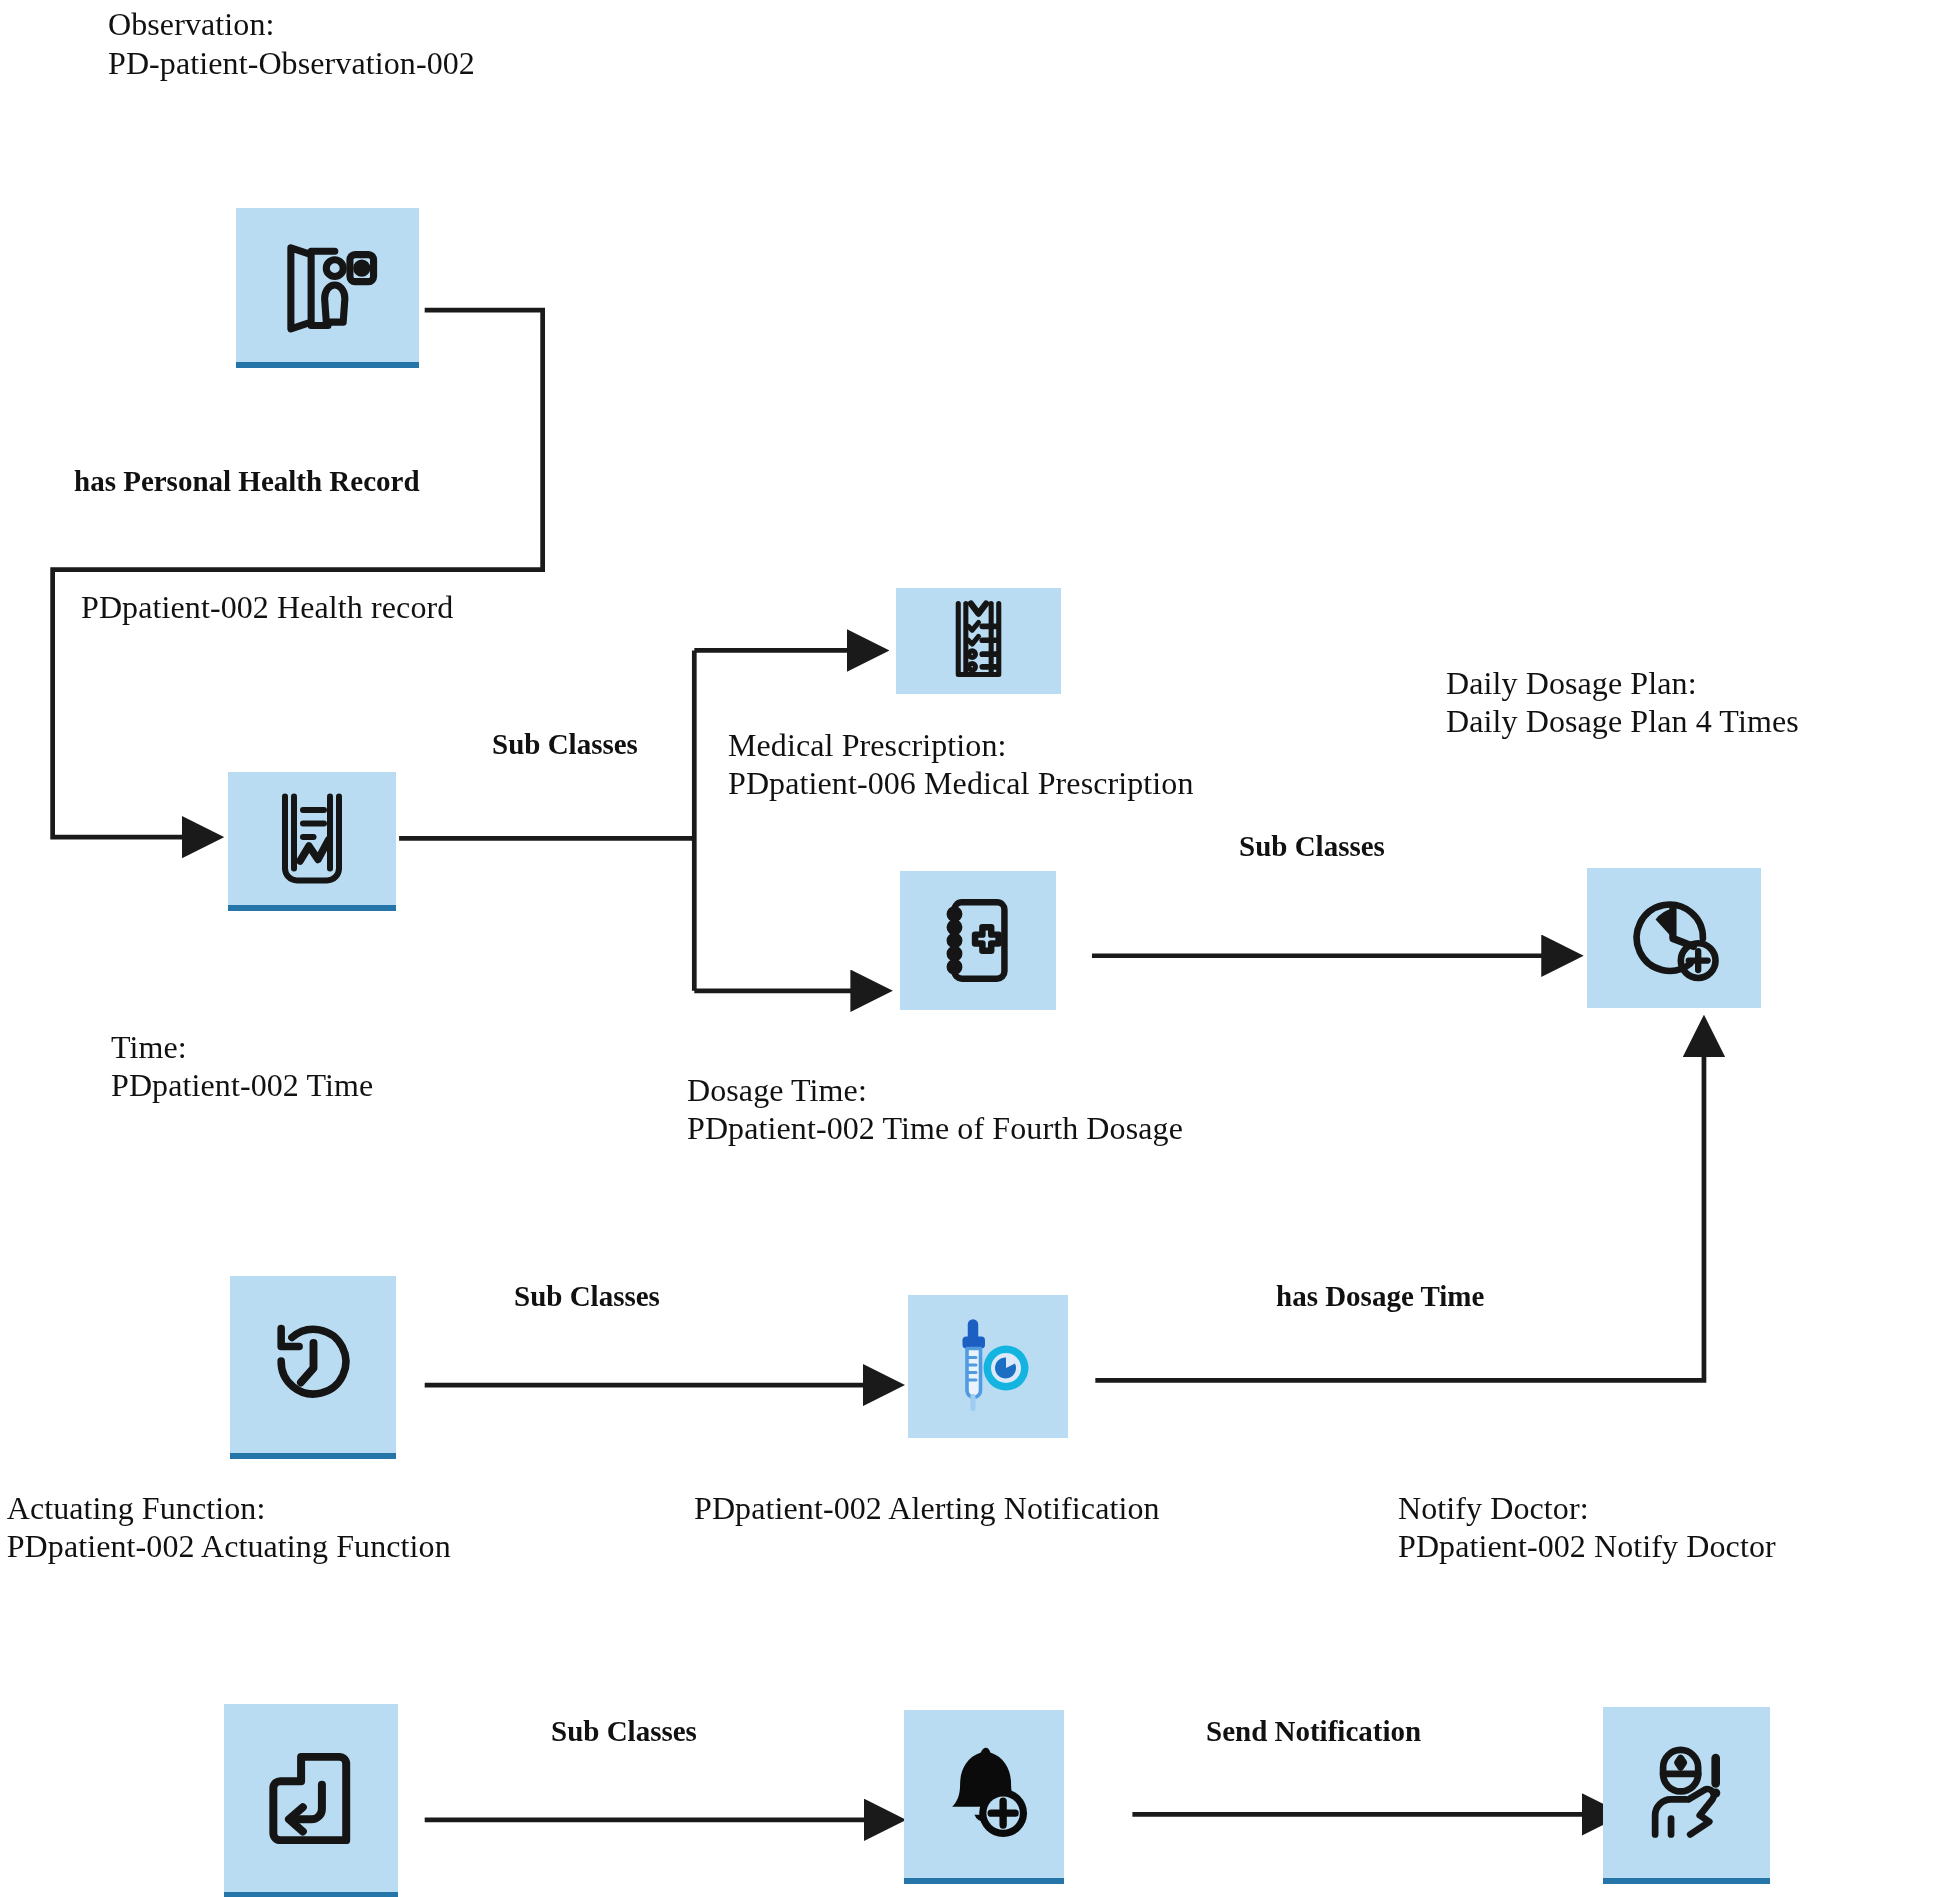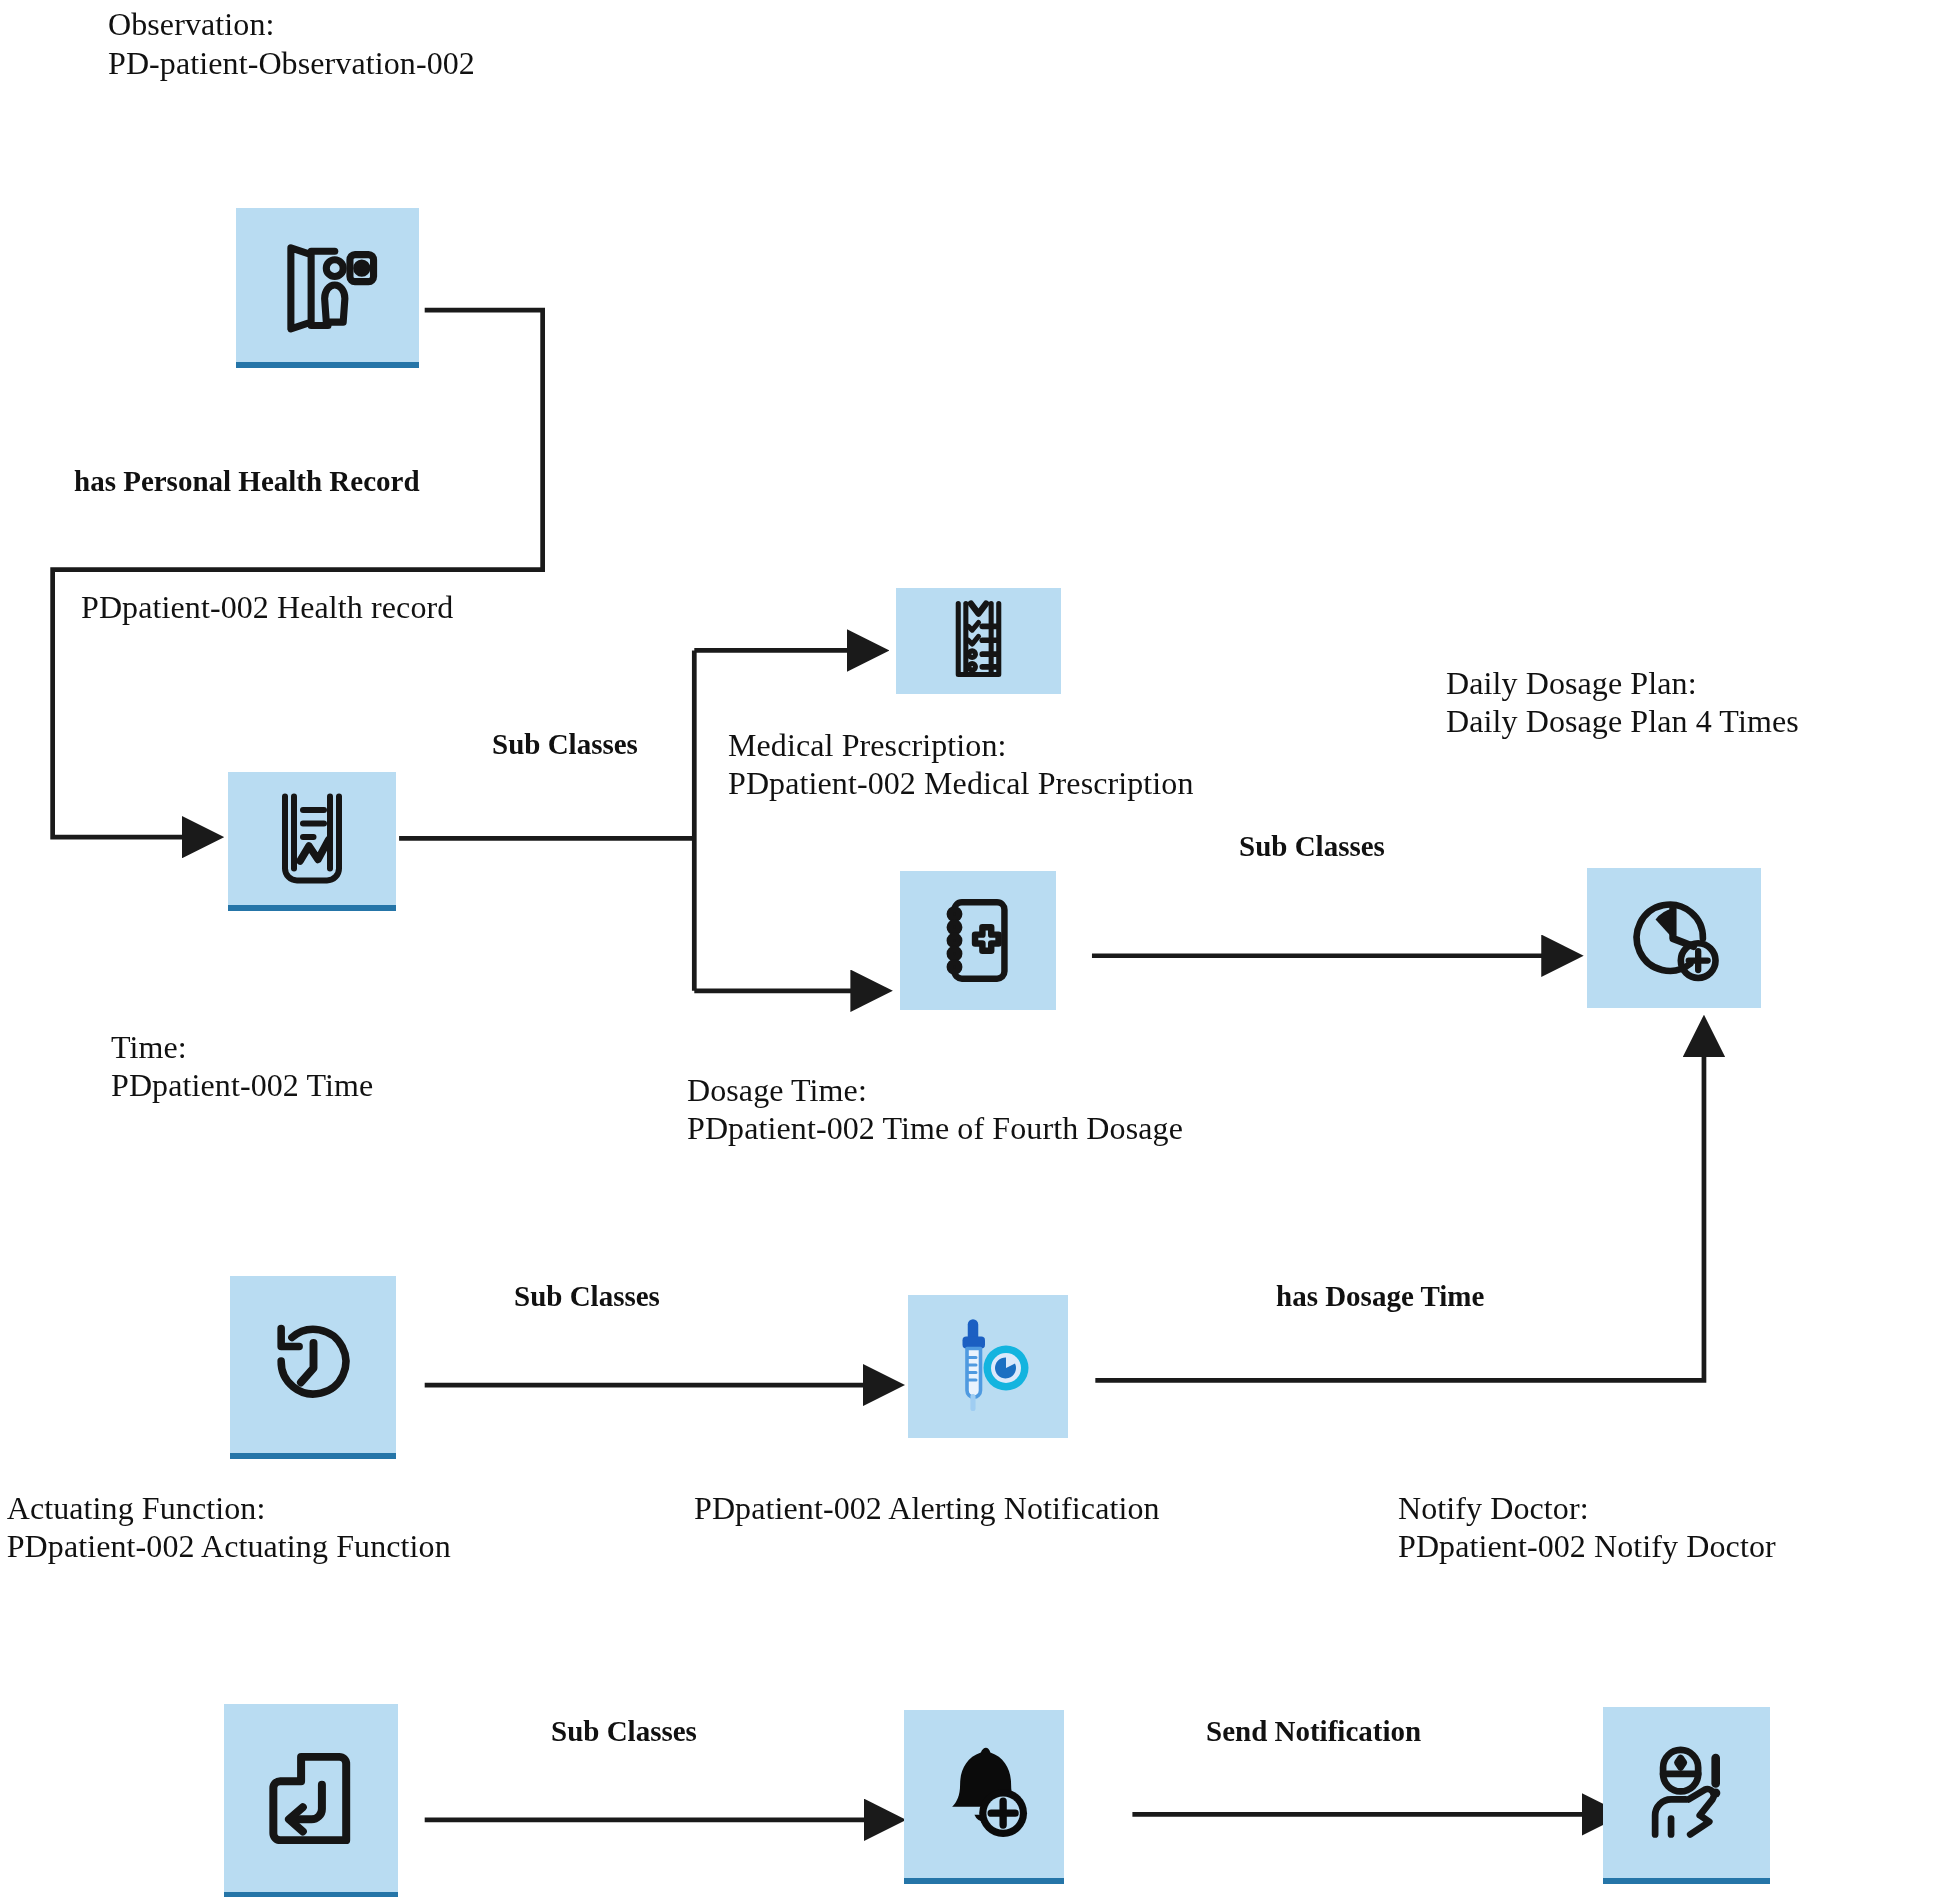--- a/index.html
+++ b/index.html
@@ -116,21 +116,21 @@
         <path d="M35 20 h12" stroke-width="4.5"></path>
         <path d="M35 31 h12" stroke-width="4.5"></path>
         <path d="M35 42 h12" stroke-width="4.5"></path>
         <path d="M35 52 h12" stroke-width="4.5"></path>
       </svg>
     </span>
   </div>
 
   <div class="label" style="left:728px;top:726px;width:633px;">
     <span class="l1">Medical Prescription:</span>
-    <span class="l2">PDpatient-002 Medical Prescription</span>
+    <span class="l2">PDpatient-006 Medical Prescription</span>
   </div>
 
   <div class="elabel" style="left:1239px;top:830px;">Sub Classes</div>
 
   <div class="node" style="left:900px;top:871px;width:156px;height:139px;">
     <span>
       <svg width="94" height="101" viewBox="0 0 64 64" fill="none" stroke="#151515" stroke-width="4.4" stroke-linecap="round" stroke-linejoin="round">
         <rect x="16" y="6" width="34" height="52" rx="5"></rect>
         <circle cx="16" cy="14" r="3.2" fill="#151515"></circle>
         <circle cx="16" cy="23" r="3.2" fill="#151515"></circle>

